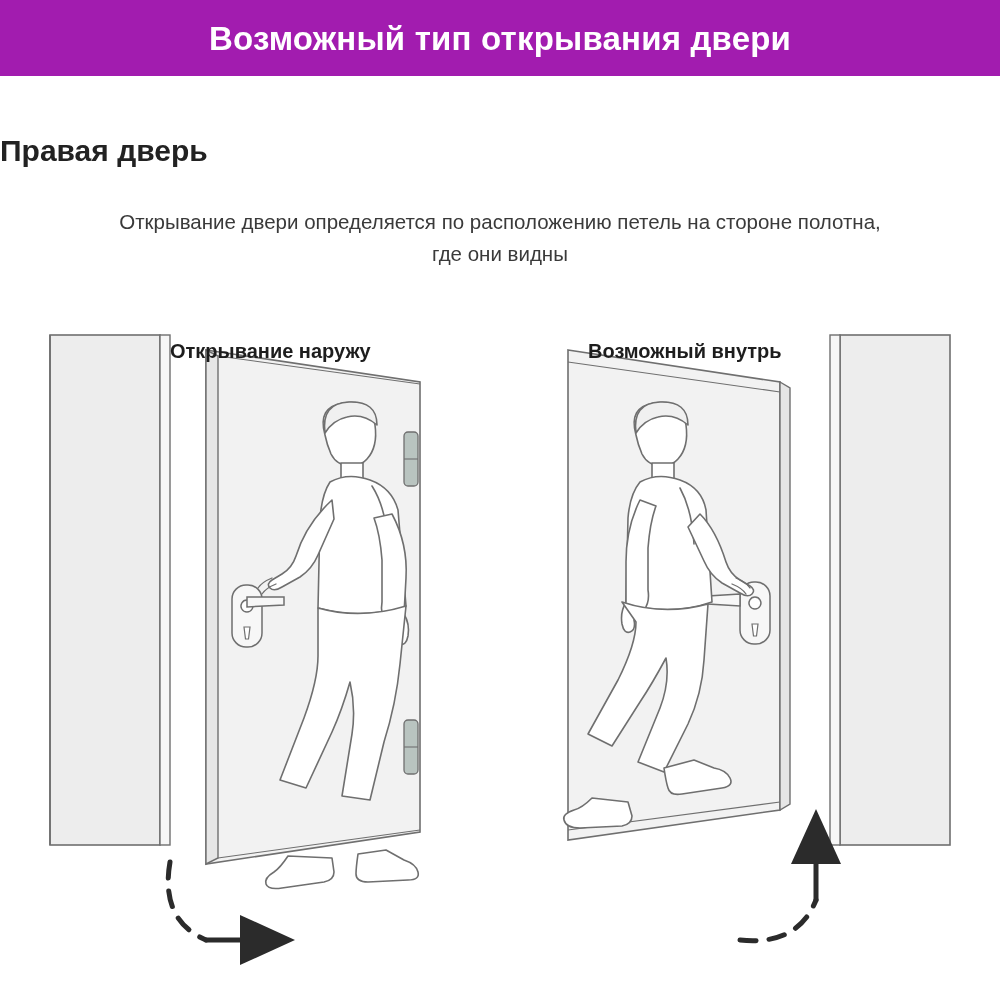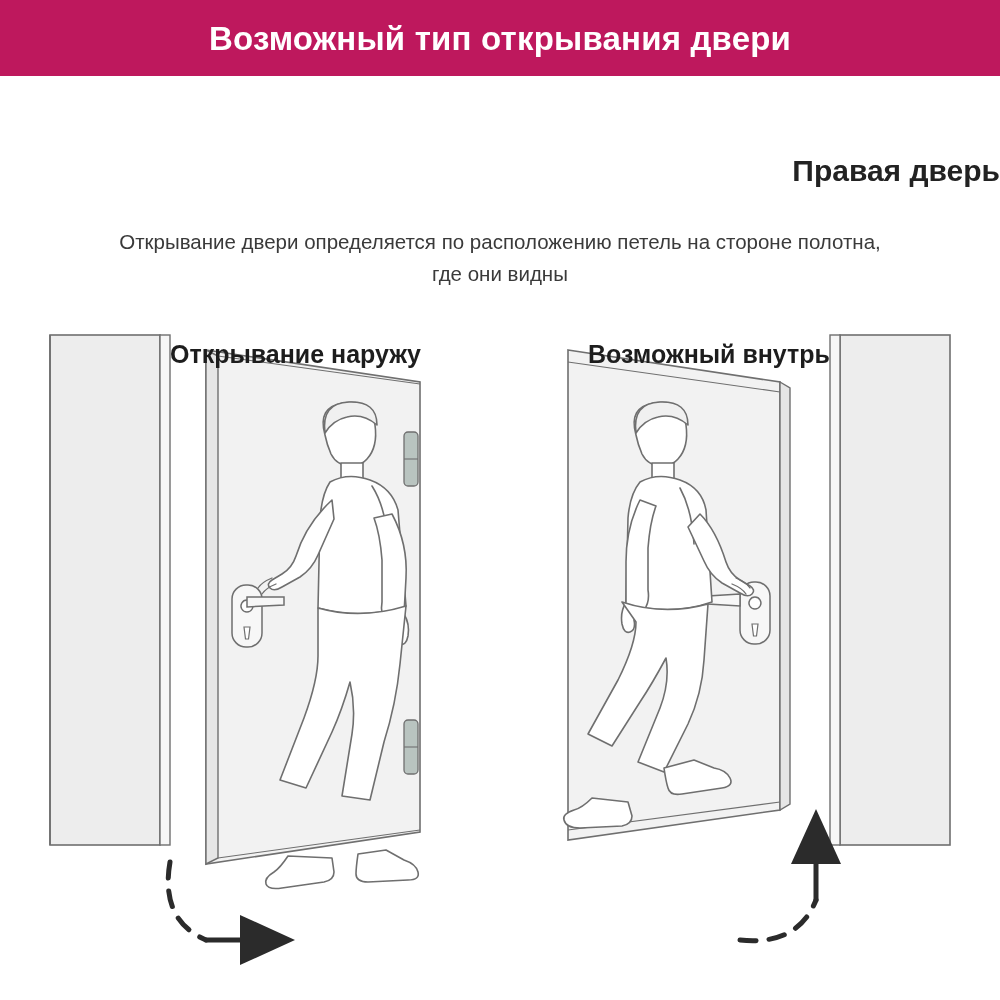--- a/index.html
+++ b/index.html
@@ -13,42 +13,42 @@
     font-family: "Liberation Sans", sans-serif;
     color: #2b2b2b;
     overflow: hidden;
     position: relative;
   }
 
   
   .header-bar {
     width: 100%;
     height: 76px;
-    background: #be185d;
+    background: #a21caf;
     display: flex;
     align-items: center;
     justify-content: center;
     box-sizing: border-box;
   }
   .header-title {
     color: #ffffff;
     font-size: 33px;
     font-weight: bold;
     letter-spacing: 0.2px;
     text-align: center;
     line-height: 1;
   }
 
   
   .subtitle {
-    text-align: right;
+    text-align: left;
     font-size: 30px;
     font-weight: bold;
     color: #222222;
-    margin-top: 78px;
+    margin-top: 58px;
   }
   .description {
     margin: 38px auto 12px auto;
     width: 780px;
     text-align: center;
     font-size: 20.5px;
     line-height: 1.55;
     color: #3a3a3a;
     font-weight: 400;
   }
@@ -59,21 +59,21 @@
     left: 0;
     top: 300px;
     width: 1000px;
     height: 700px;
   }
   .diagram-svg {
     display: block;
   }
   .caption-left, .caption-right {
     position: absolute;
-    font-size: 25px;
+    font-size: 20px;
     font-weight: bold;
     color: #1d1d1d;
     white-space: nowrap;
   }
   .caption-left { left: 170px; top: 40px; }
   .caption-right { left: 588px; top: 40px; }
 </style>
 </head>
 <body>
 

